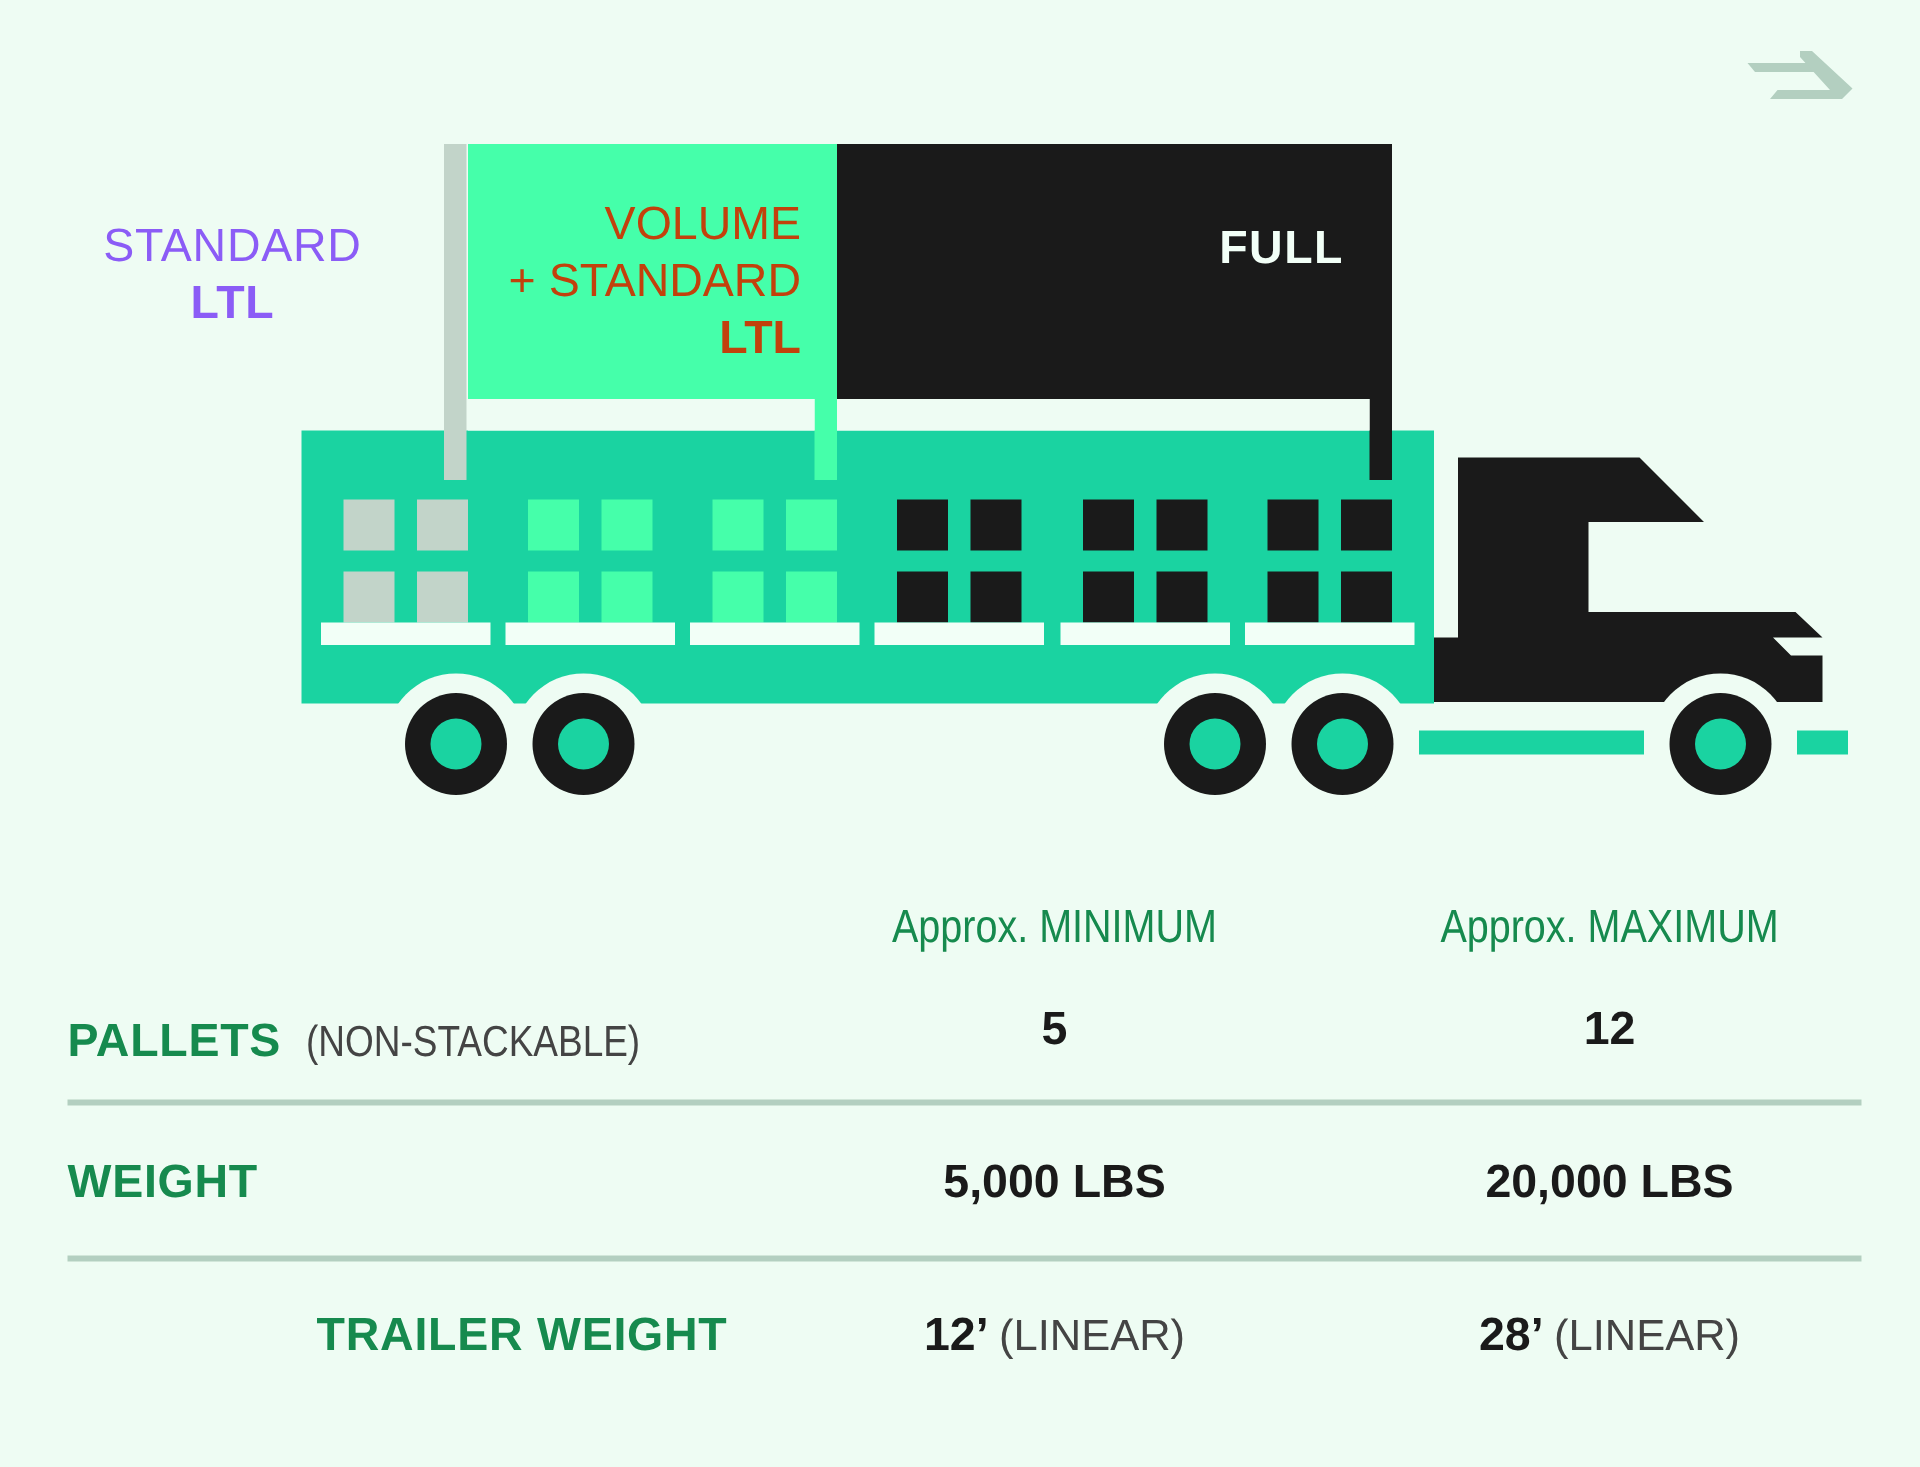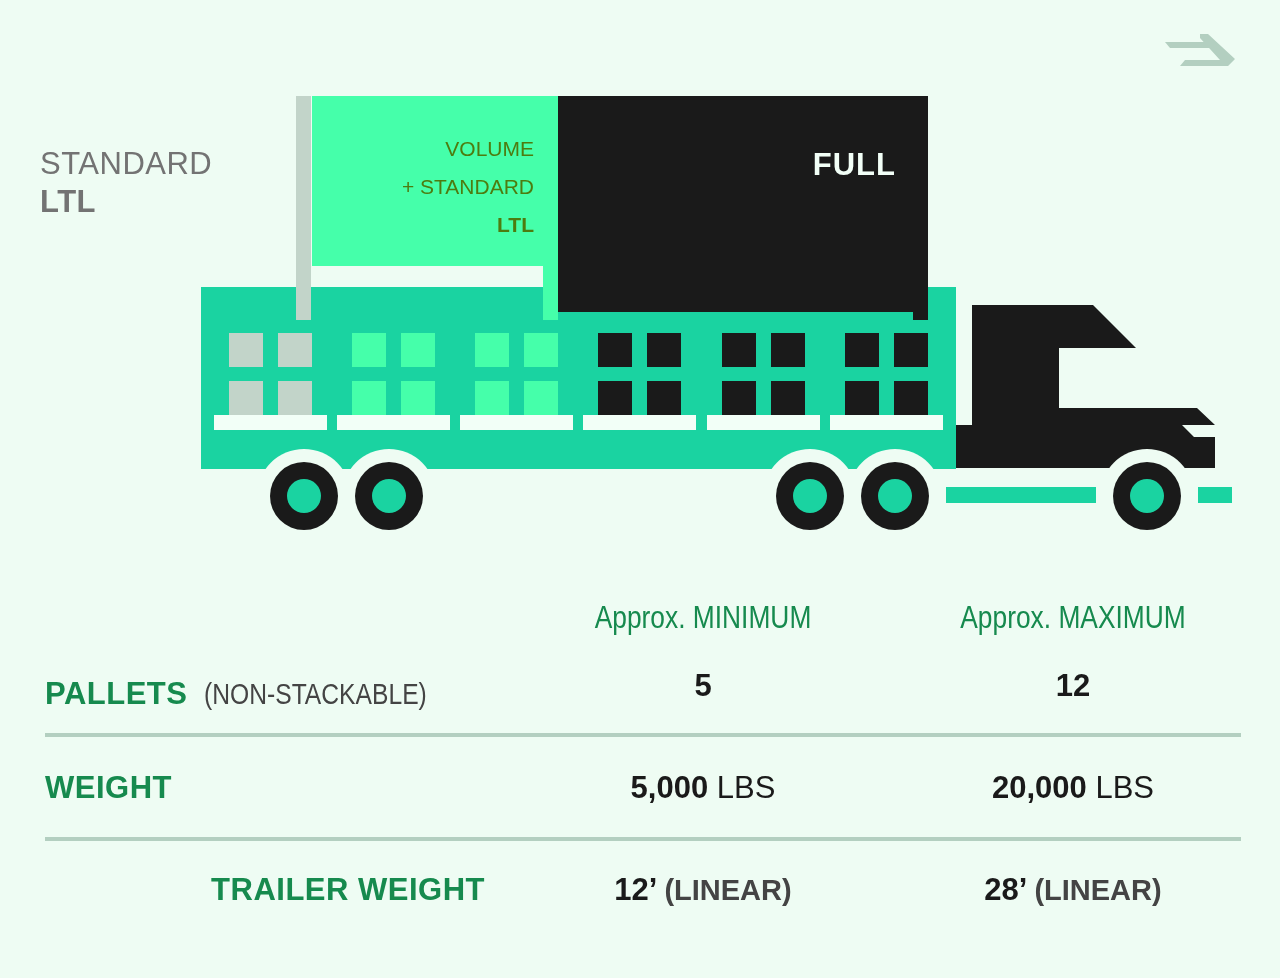--- a/index.html
+++ b/index.html
@@ -1,28 +1,28 @@
 <!DOCTYPE html>
 <html><head>
 <meta charset="utf-8">
 <style>
   html, body { margin:0; padding:0; }
   body { width:1280px; height:978px; background:#eefcf3; position:relative; overflow:hidden; font-family:"Liberation Sans", sans-serif; }
   .abs { position:absolute; }
-  .label-std { left:40px; top:145px; width:230px; text-align:left; font-size:31px; line-height:38px; color:#737373; letter-spacing:0.5px; }
+  .label-std { left:40px; top:145px; width:230px; text-align:center; font-size:31px; line-height:38px; color:#8b5cf6; letter-spacing:0.5px; }
   .bold { font-weight:bold; }
-  .label-vol { left:312px; top:96px; width:246px; height:170px; background:#45ffaa; box-sizing:border-box; padding:34px 24px 0 0; text-align:right; font-size:21px; line-height:38px; color:#4d7c0f; }
-  .label-ftl { left:558px; top:96px; width:370px; height:216px; background:#1a1a1a; box-sizing:border-box; padding:50px 32px 0 0; text-align:right; font-size:31px; line-height:38px; color:#f2fff7; font-weight:bold; letter-spacing:1px; }
+  .label-vol { left:312px; top:96px; width:246px; height:170px; background:#45ffaa; box-sizing:border-box; padding:34px 24px 0 0; text-align:right; font-size:31px; line-height:38px; color:#c2410c; }
+  .label-ftl { left:558px; top:96px; width:370px; height:170px; background:#1a1a1a; box-sizing:border-box; padding:50px 32px 0 0; text-align:right; font-size:31px; line-height:38px; color:#f2fff7; font-weight:bold; letter-spacing:1px; }
   .svg-truck { left:0; top:0; }
   .tbl-hdr { font-family:"Liberation Sans", sans-serif; color:#168a4e; font-size:31px; transform:scaleX(0.85); transform-origin:center; }
   .row-lbl { color:#168a4e; font-weight:bold; font-size:31px; letter-spacing:0.5px; }
   .sub { color:#444; font-size:29px; transform:scaleX(0.85); display:inline-block; transform-origin:left; }
   .val { color:#1a1a1a; font-size:31px; font-weight:bold; text-align:center; }
-  .unit { font-weight:normal; color:#1a1a1a; }
-  .unit-lin { font-weight:bold; color:#444; font-size:29px; }
+  .unit { font-weight:bold; color:#1a1a1a; }
+  .unit-lin { font-weight:normal; color:#444; font-size:29px; }
   .divider { left:45px; width:1196px; height:4px; background:#b3cfc0; }
 </style>
 </head>
 <body>
 
 <svg class="abs" style="left:1160px;top:34px" width="80" height="42">
   <polygon points="5,8 45,8 50,14 10,14" fill="#b3cfc0"></polygon>
   <polygon points="40,0 48,0 75,25 68,32 20,32 25,26 60,26 40,4" fill="#b3cfc0"></polygon>
 </svg>
 

